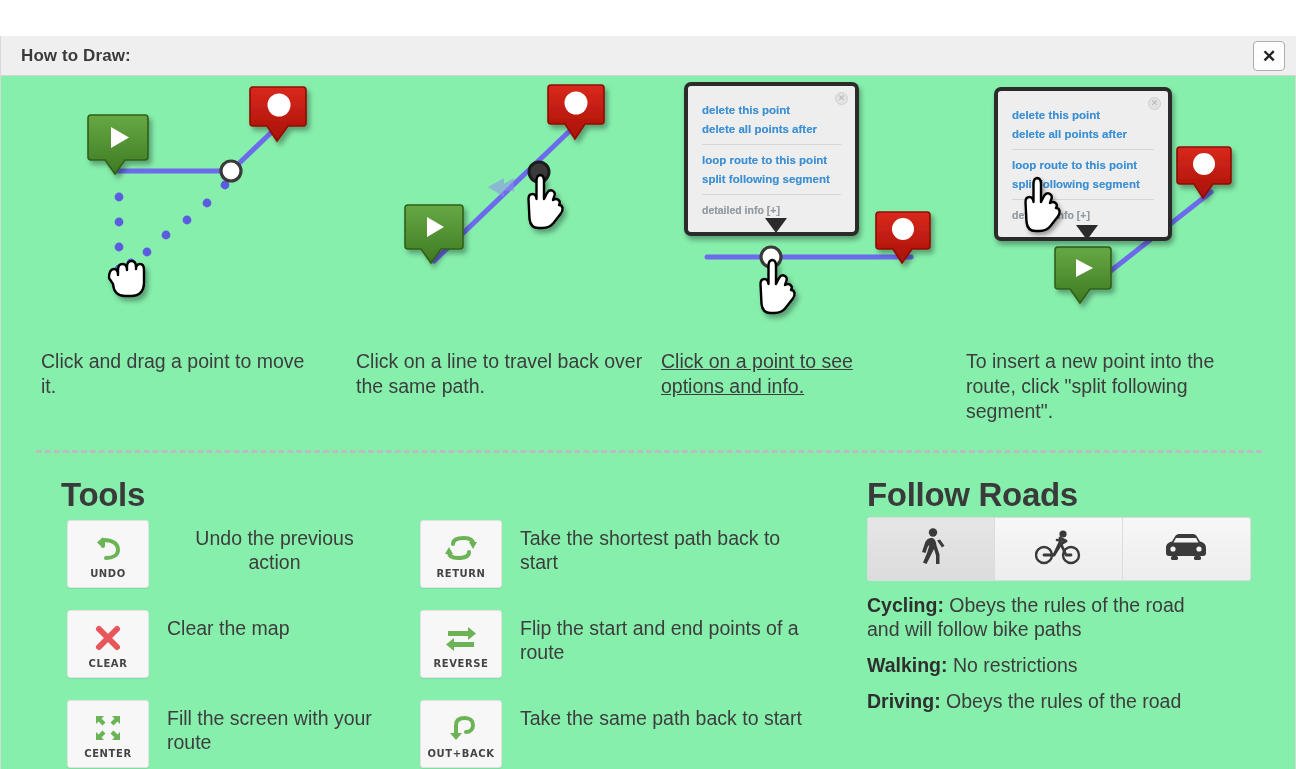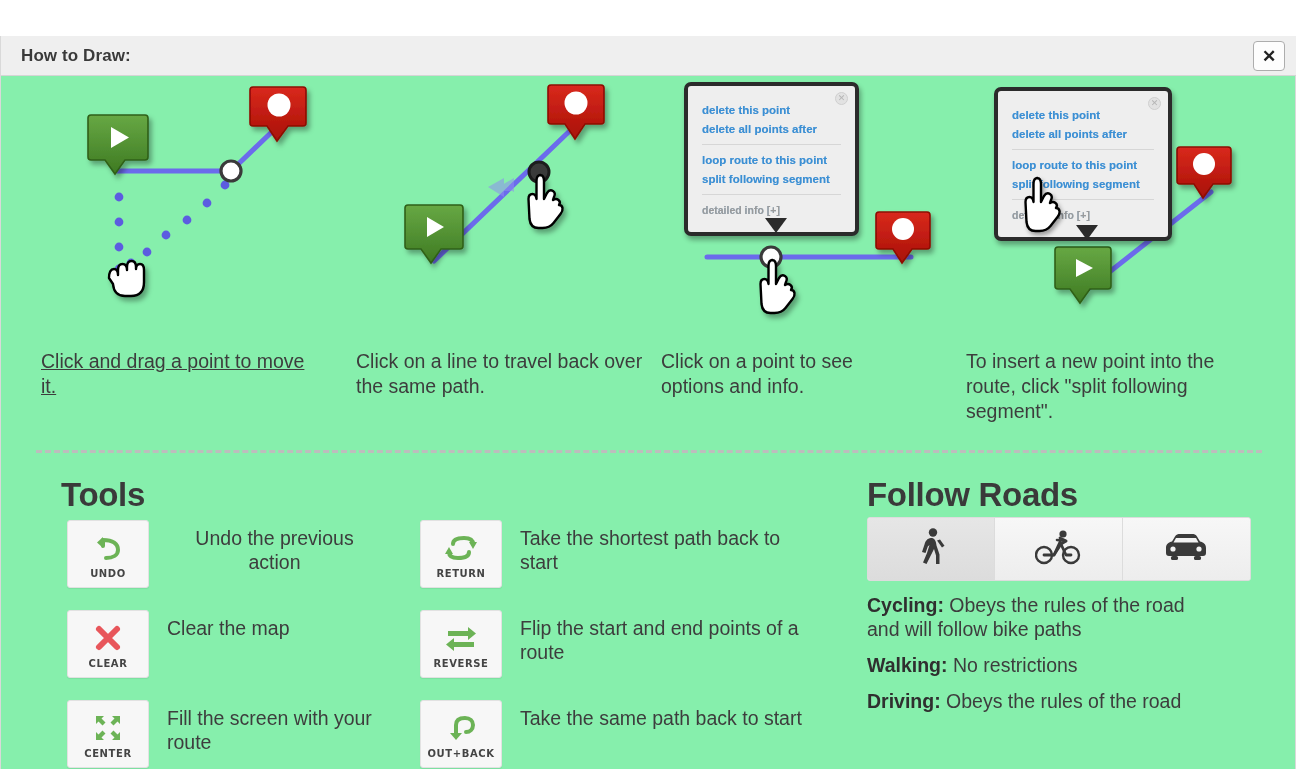--- a/index.html
+++ b/index.html
@@ -192,21 +192,21 @@
             <circle cx="238" cy="28" r="11.5" fill="#fff"></circle>
           </g>
 
           <circle cx="190" cy="94" r="10" fill="#fff" stroke="#3a3a3a" stroke-width="3.2"></circle>
 
           <g filter="url(#sh1)" transform="translate(62,185)">
             <path d="M6 16 q0 -9 5 -9 q4 0 4 6 v-5 q0 -6 4.5 -6 q4.5 0 4.5 6 v-3 q0 -6 4.5 -6 q4.5 0 4.5 6 v2 q0 -5 4 -5 q4 0 4 6 v12 q0 14 -13 14 h-6 q-11 0 -12 -12 z" fill="#fff" stroke="#000" stroke-width="2.4" stroke-linejoin="round"></path>
           </g>
         </svg>
       </div>
-      <div class="cap" style="width:265px;text-decoration:underline;">Click and drag a point to move it.</div>
+      <div class="cap" style="width:265px;">Click and drag a point to move it.</div>
     </div>
 
     <div class="panel" style="left:355px;width:300px;">
       <div class="fig">
         <svg width="300" height="250" viewBox="0 0 300 250">
           <defs>
             <filter id="sh2" x="-40%" y="-40%" width="200%" height="200%">
               <feDropShadow dx="3" dy="4" stdDeviation="2.6" flood-color="#000" flood-opacity="0.33"></feDropShadow>
             </filter>
           </defs>
@@ -262,21 +262,21 @@
         <div class="x">✕</div>
         <div class="pitem">delete this point</div>
         <div class="pitem">delete all points after</div>
         <div class="sep"></div>
         <div class="pitem">loop route to this point</div>
         <div class="pitem">split following segment</div>
         <div class="sep"></div>
         <div class="pitem dim">detailed info [+]</div>
       </div>
       <div class="popup-tail" style="left:104px;top:141px;"></div>
-      <div class="cap" style="width:250px;">Click on a point to see options and info.</div>
+      <div class="cap" style="width:250px;text-decoration:underline;">Click on a point to see options and info.</div>
     </div>
 
     <div class="panel" style="left:965px;width:300px;">
       <div class="fig">
         <svg width="300" height="250" viewBox="0 0 300 250">
           <defs>
             <filter id="sh4" x="-40%" y="-40%" width="200%" height="200%">
               <feDropShadow dx="3" dy="4" stdDeviation="2.6" flood-color="#000" flood-opacity="0.33"></feDropShadow>
             </filter>
           </defs>

